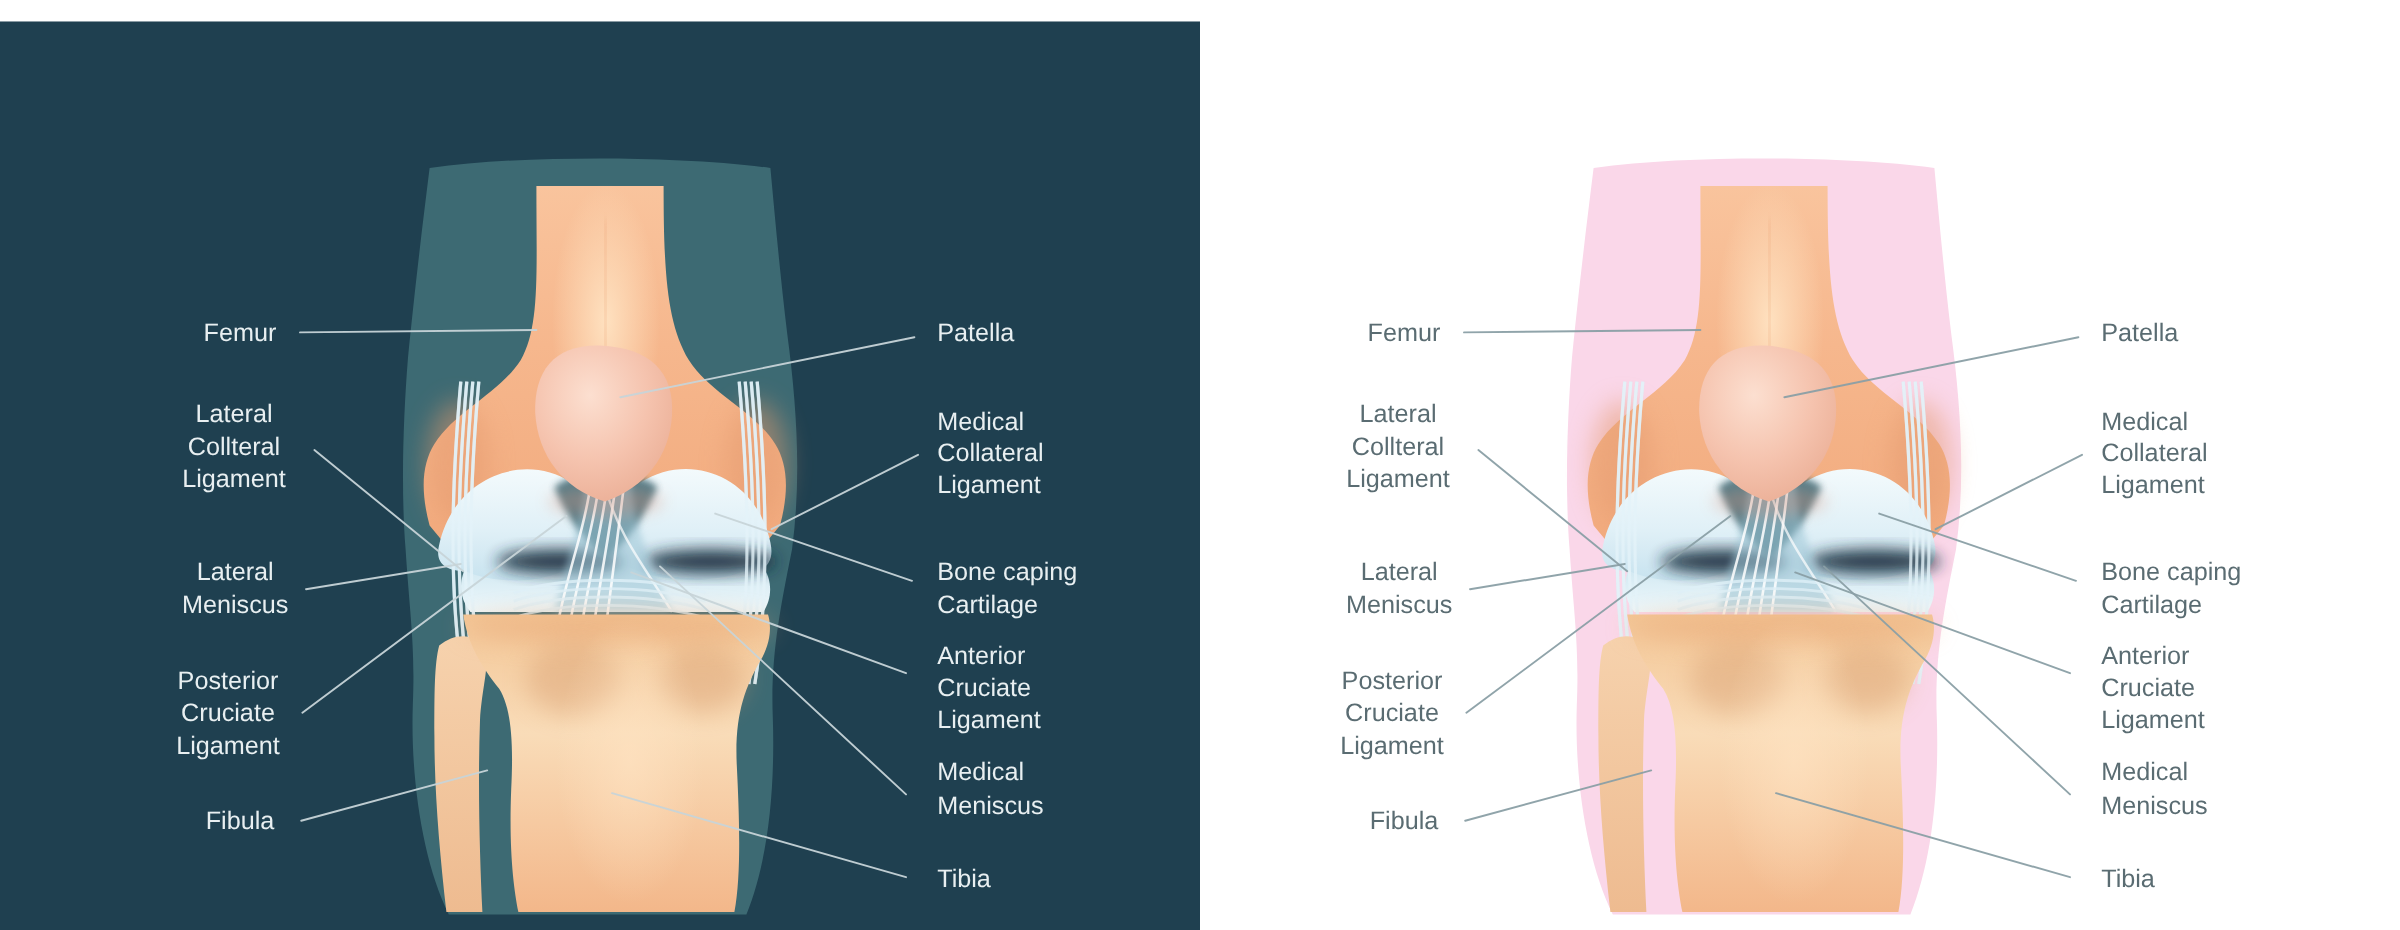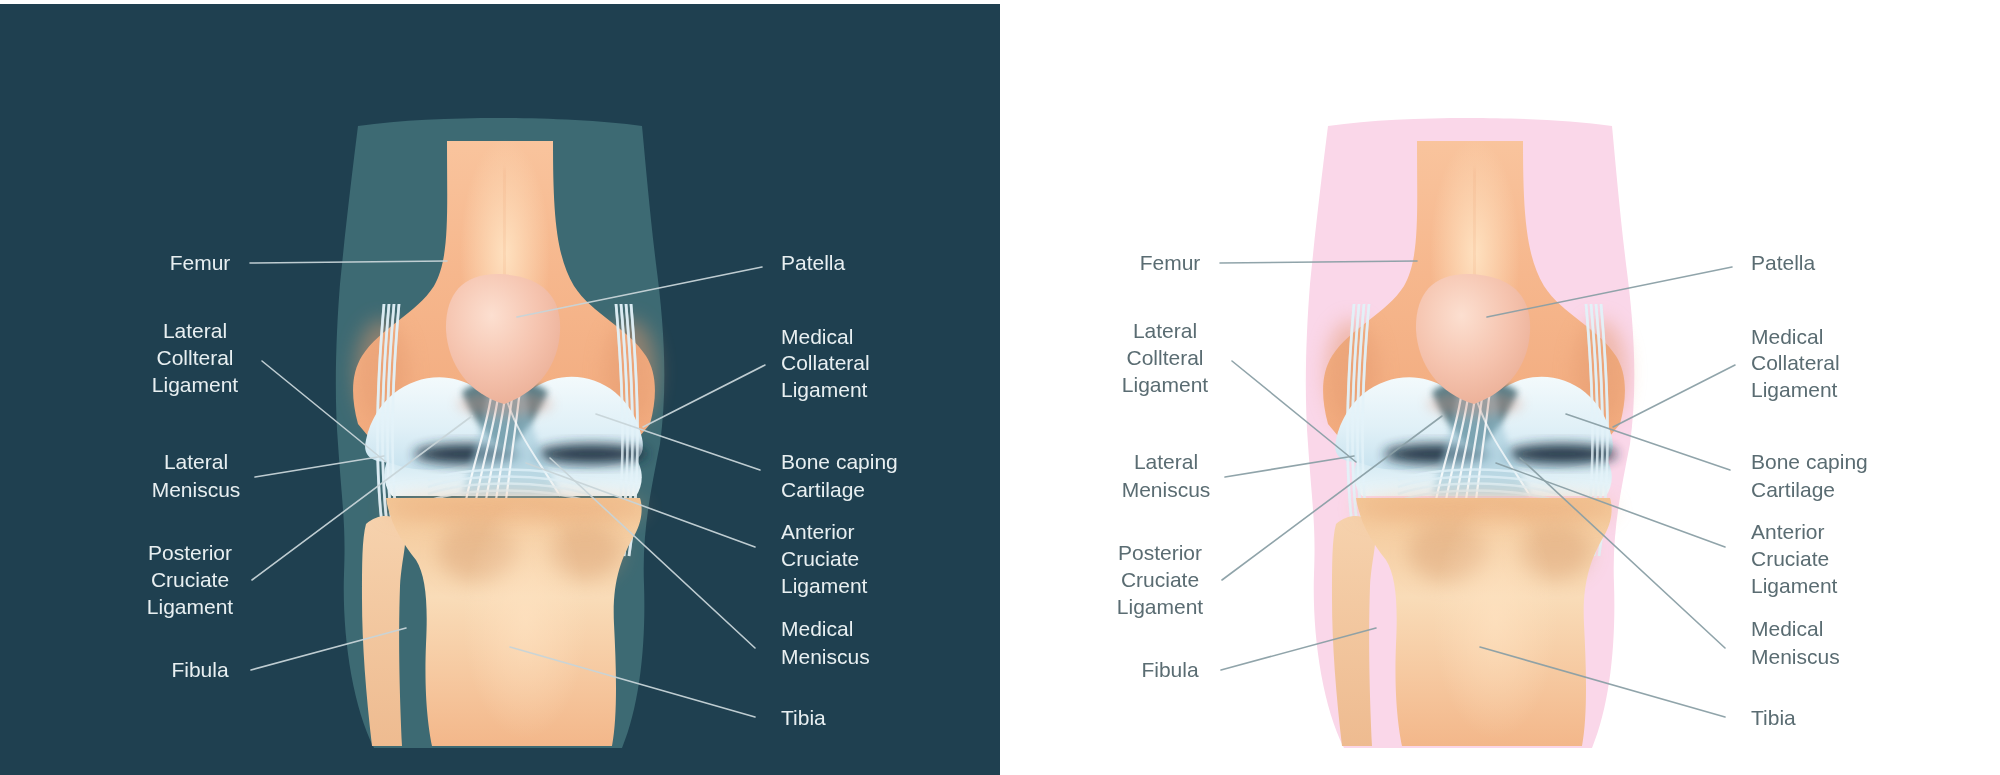--- a/index.html
+++ b/index.html
@@ -1,17 +1,17 @@
 <!DOCTYPE html>
 <html><head>
 <meta charset="utf-8">
 <style>
   html,body{margin:0;padding:0;background:#ffffff;}
   .stage{position:relative;width:2000px;height:775px;overflow:hidden;font-family:"Liberation Sans",sans-serif;}
-  .panel{position:absolute;top:4px;width:1000px;height:692px;background:var(--bg);}
+  .panel{position:absolute;top:18px;width:1000px;height:692px;background:var(--bg);}
   .panel--dark{left:0;}
   .panel--light{left:1000px;}
   .panel-title{
     position:absolute;top:26px;left:0;width:100%;
     text-align:center;margin:0;
     font-size:52px;font-weight:400;letter-spacing:2px;line-height:1.1;
     color:var(--title);
     transform:scaleX(.90);transform-origin:50% 50%;
     white-space:nowrap;
   }

